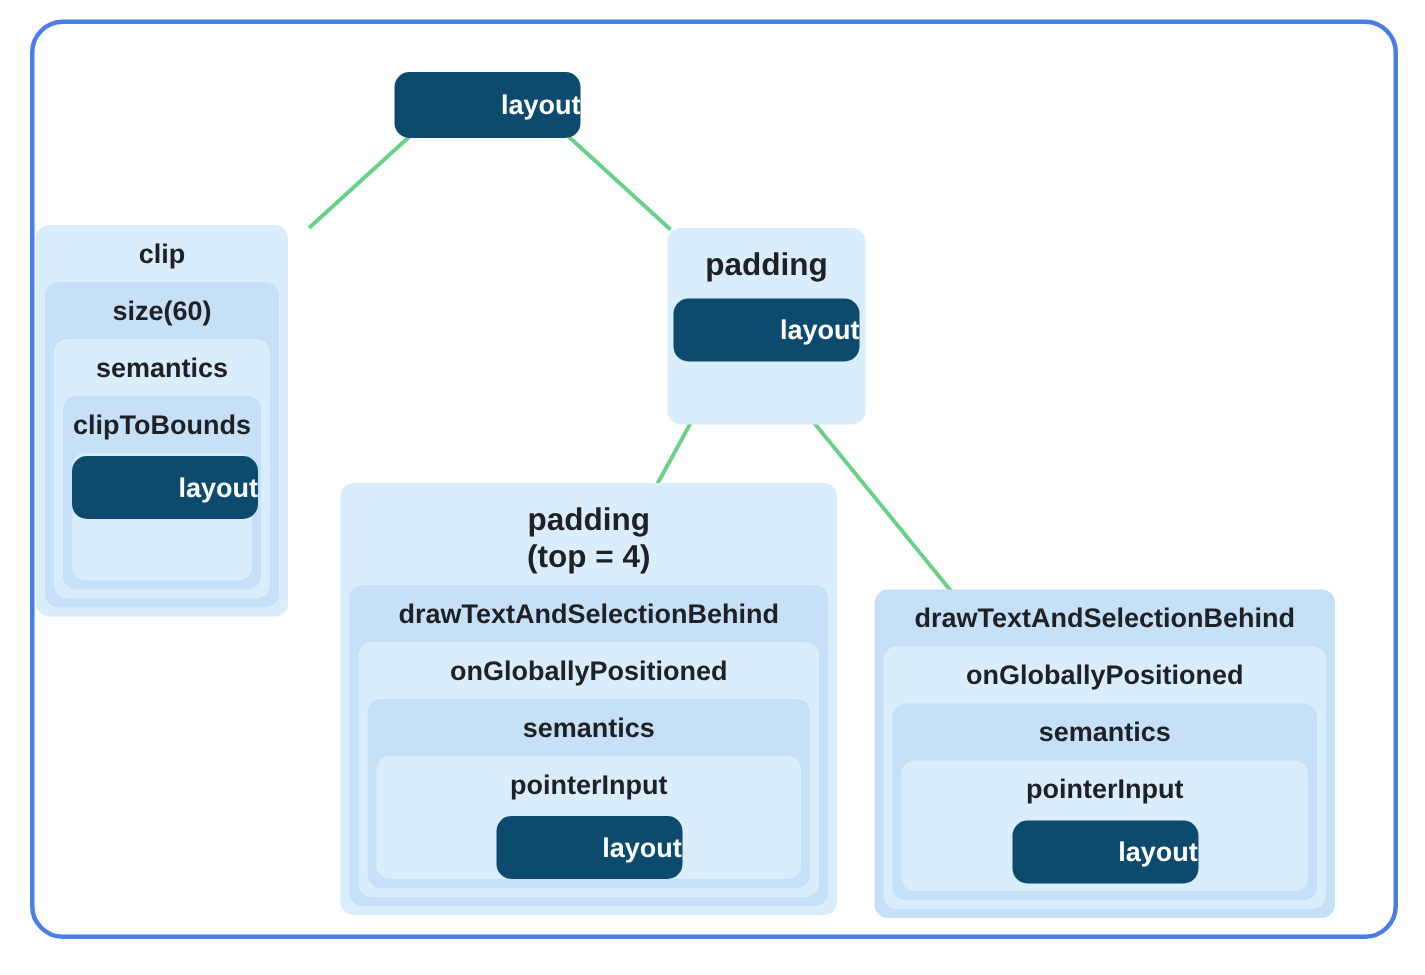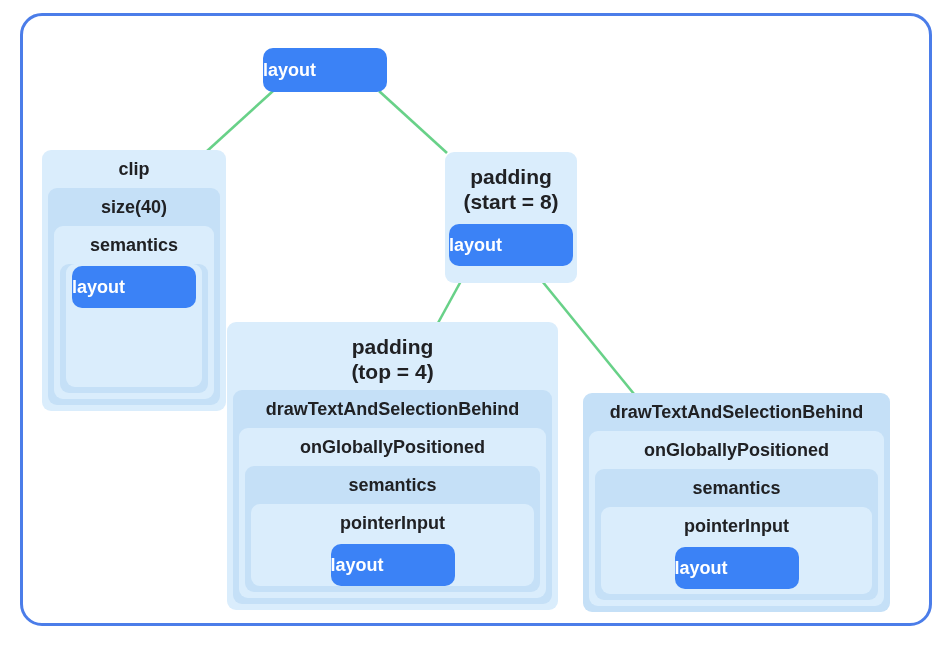--- a/index.html
+++ b/index.html
@@ -24,22 +24,22 @@
   .ttl{
     flex:0 0 auto;text-align:center;font-size:18px;font-weight:700;
     line-height:20px;padding:9px 4px;white-space:nowrap;color:#202124;
   }
   .ttl2{
     flex:0 0 auto;text-align:center;font-size:21px;font-weight:700;
     line-height:25px;padding:12px 4px 6px;color:#202124;
   }
   .ttl2 span{display:block;}
   .gnode{
-    background:#3b82f6;color:#ffffff;border-radius:10px;
-    font-weight:700;text-align:left;white-space:nowrap;
+    background:#0c4a6e;color:#ffffff;border-radius:10px;
+    font-weight:700;text-align:right;white-space:nowrap;
   }
   .root{width:124px;height:44px;line-height:44px;font-size:18px;}
   .leaf{
     flex:0 0 auto;width:124px;height:42px;line-height:42px;font-size:18px;
     margin:2px auto 5px;
   }
   .leaf.wide{margin-top:4px;}
 </style>
 </head>
 <body>
@@ -50,39 +50,39 @@
 
   <svg class="edges" viewBox="0 0 950 650" xmlns="http://www.w3.org/2000/svg">
     <line x1="273" y1="91" x2="206" y2="152" stroke="#68d188" stroke-width="2.6"></line>
     <line x1="379" y1="91" x2="447" y2="153" stroke="#68d188" stroke-width="2.6"></line>
     <line x1="461" y1="281" x2="438" y2="323" stroke="#68d188" stroke-width="2.6"></line>
     <line x1="542" y1="281" x2="634" y2="394" stroke="#68d188" stroke-width="2.6"></line>
   </svg>
 
   <div class="gnode root abs" style="left:263px;top:48px;">layout</div>
 
-  <div class="bnode light abs" style="left:42px;top:150px;width:184px;height:261px;">
+  <div class="bnode light abs" style="left:24px;top:150px;width:168px;height:261px;">
     <div class="ttl">clip</div>
     <div class="bnode dark chain">
-      <div class="ttl">size(40)</div>
+      <div class="ttl">size(60)</div>
       <div class="bnode light chain">
         <div class="ttl">semantics</div>
         <div class="bnode dark chain">
+          <div class="ttl">clipToBounds</div>
           <div class="bnode light chain">
             <div class="gnode leaf">layout</div>
           </div>
         </div>
       </div>
     </div>
   </div>
 
   <div class="bnode light abs" style="left:445px;top:152px;width:132px;height:131px;">
     <div class="ttl2">
       <span>padding</span>
-      <span>(start = 8)</span>
     </div>
     <div class="gnode leaf wide">layout</div>
   </div>
 
   <div class="bnode light abs" style="left:227px;top:322px;width:331px;height:288px;">
     <div class="ttl2">
       <span>padding</span>
       <span>(top = 4)</span>
     </div>
     <div class="bnode dark chain">

